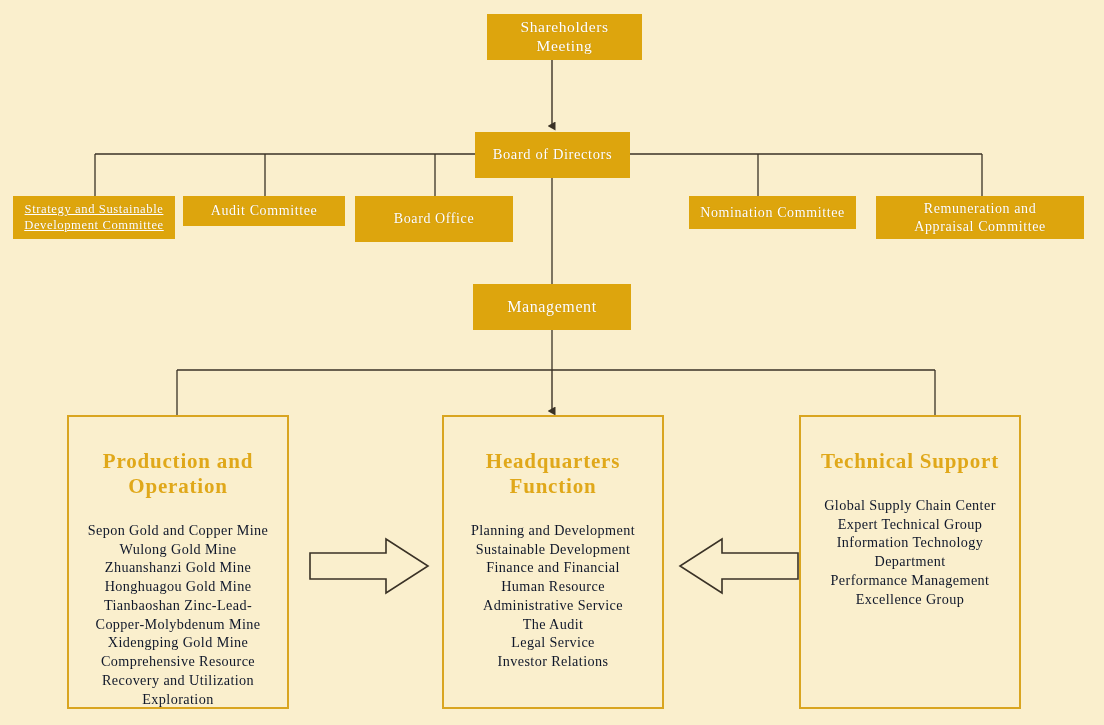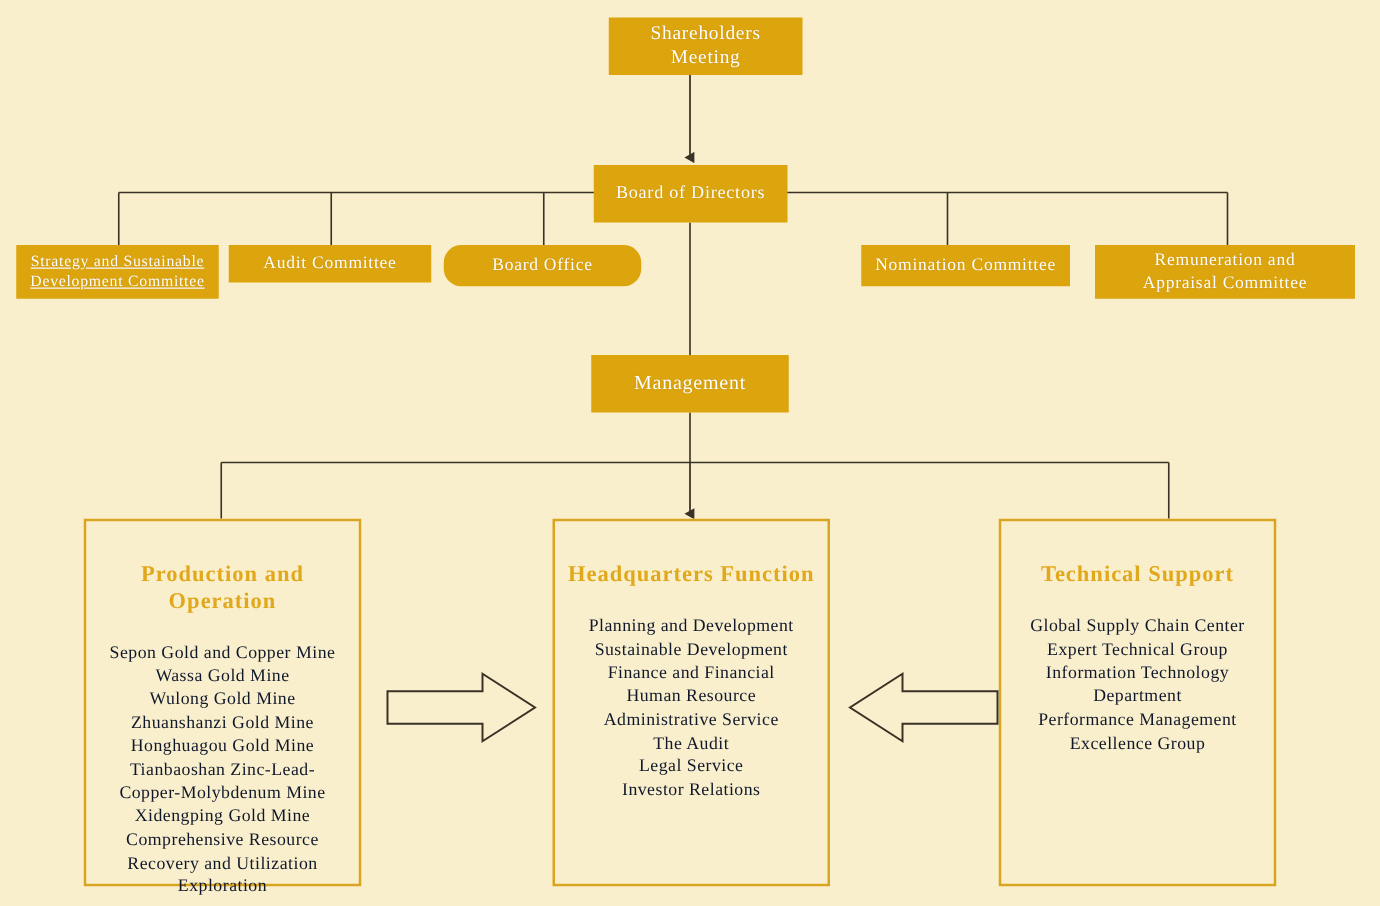--- a/index.html
+++ b/index.html
@@ -58,21 +58,21 @@
     border: 2px solid #d9a520;
     background: #faefcd;
     box-sizing: border-box;
     display: flex;
     flex-direction: column;
     align-items: center;
   }
   .panel-title {
     color: #e0a81a;
     font-weight: bold;
-    font-size: 18px;
+    font-size: 21px;
     letter-spacing: 0.8px;
     margin-top: 32px;
     text-align: center;
   }
   .panel-list {
     margin-top: 22px;
     text-align: center;
     color: #0f172a;
     font-size: 14.2px;
     line-height: 1.32;
@@ -133,38 +133,37 @@
 
   <div class="node small" style="left:13px; top:196px; width:162px; height:43px; justify-content:flex-start;">
     <span style="width:100%; white-space:pre-line;text-decoration:underline;">Strategy  and  Sustainable
 Development  Committee</span>
   </div>
 
   <div class="node lvl3" style="left:183px; top:196px; width:162px; height:30px;">
     <span>Audit  Committee</span>
   </div>
 
-  <div class="node lvl3" style="left:355px; top:196px; width:158px; height:33px;border-radius:14px;">
+  <div class="node lvl3" style="left:355px; top:196px; width:158px; height:46px;">
     <span>Board  Office</span>
   </div>
 
   <div class="node lvl3" style="left:689px; top:196px; width:167px; height:33px;">
     <span>Nomination  Committee</span>
   </div>
 
   <div class="node lvl3" style="left:876px; top:196px; width:208px; height:43px;">
     <span style="width:100%; white-space:pre-line;">Remuneration  and
 Appraisal  Committee</span>
   </div>
 
   <div class="panel" style="left:67px; top:415px; width:222px; height:294px;">
     <div class="panel-title">Production  and  Operation</div>
     <div class="panel-list">
       <div class="row">Sepon Gold and Copper Mine</div>
-      <div class="row">Wassa  Gold  Mine</div>
       <div class="row">Wulong  Gold  Mine</div>
       <div class="row">Zhuanshanzi  Gold  Mine</div>
       <div class="row">Honghuagou  Gold Mine</div>
       <div class="row">Tianbaoshan  Zinc-Lead-</div>
       <div class="row">Copper-Molybdenum Mine</div>
       <div class="row">Xidengping Gold Mine</div>
       <div class="row">Comprehensive  Resource</div>
       <div class="row">Recovery  and  Utilization</div>
       <div class="row">Exploration</div>
     </div>

